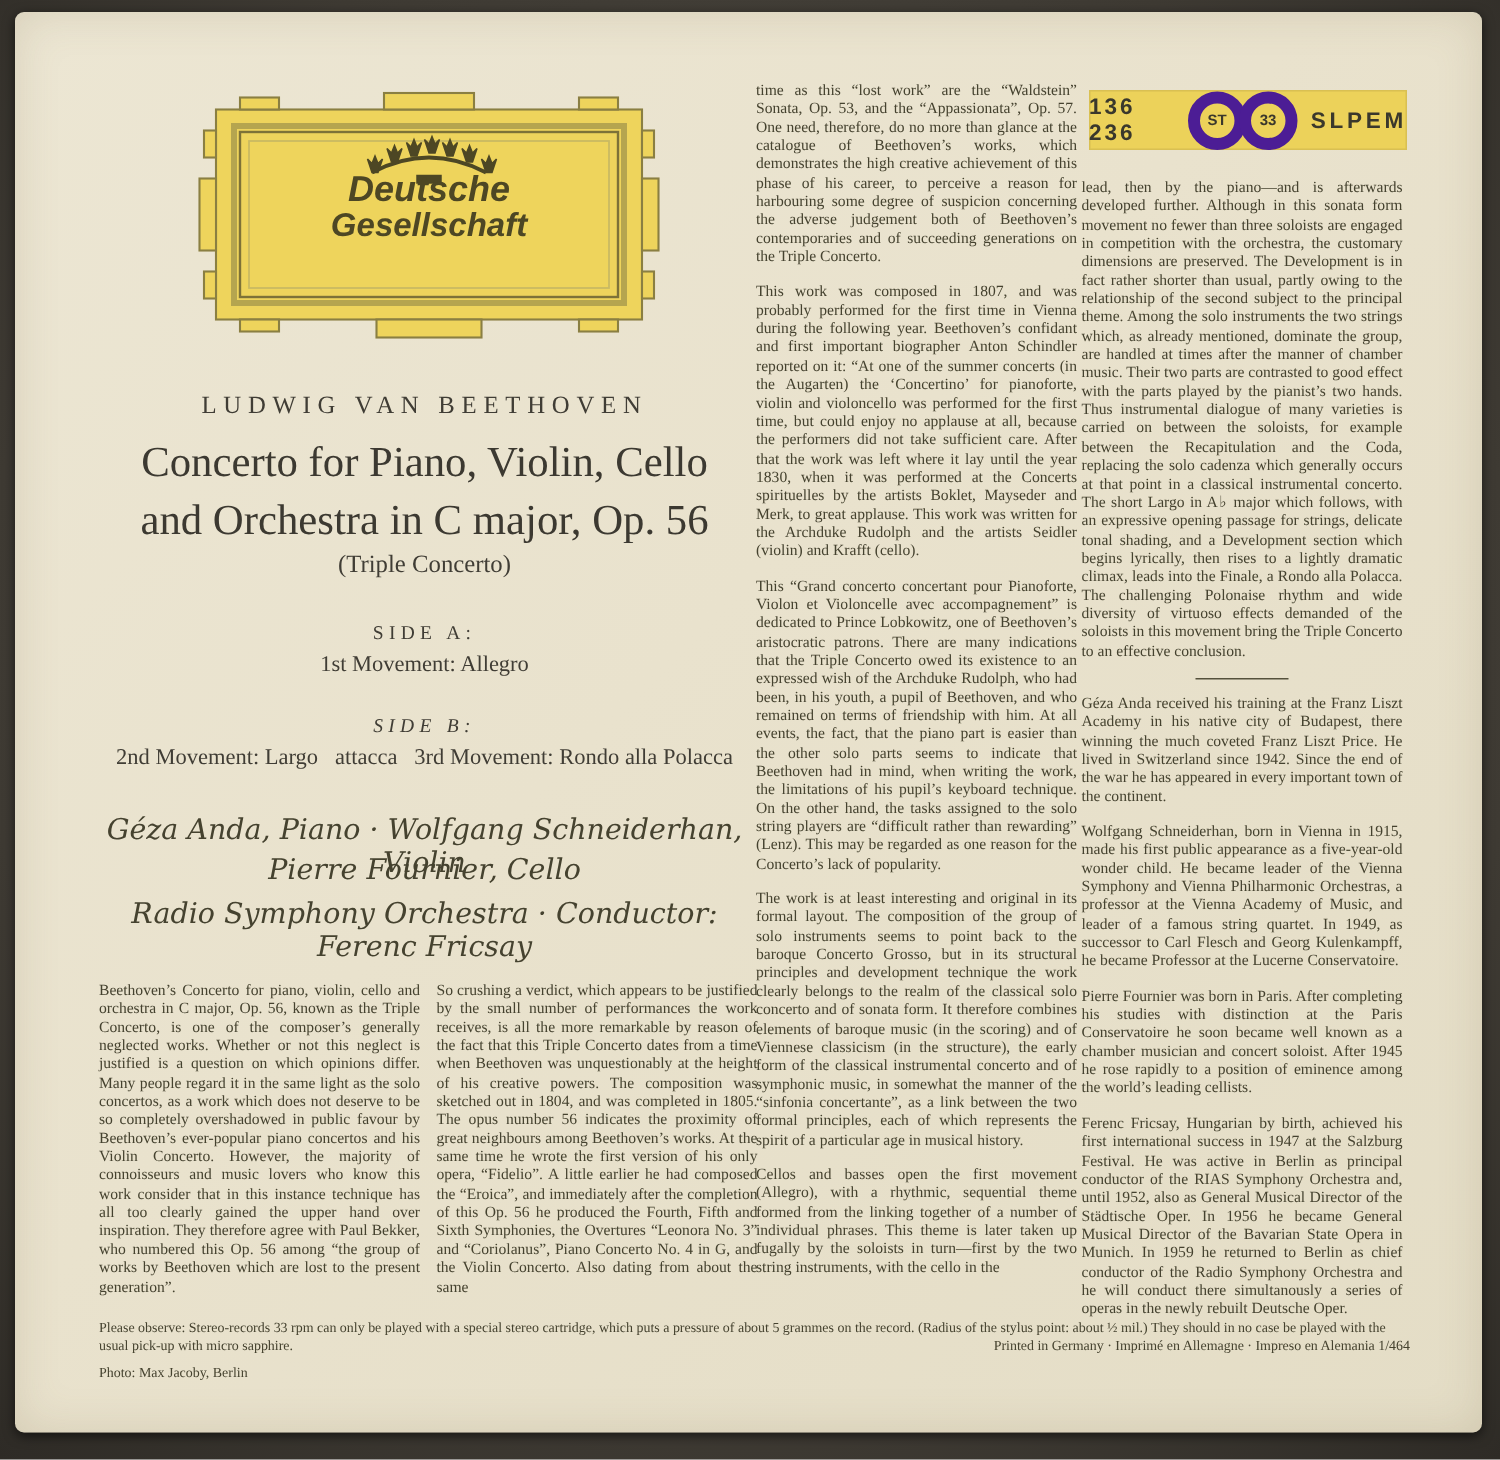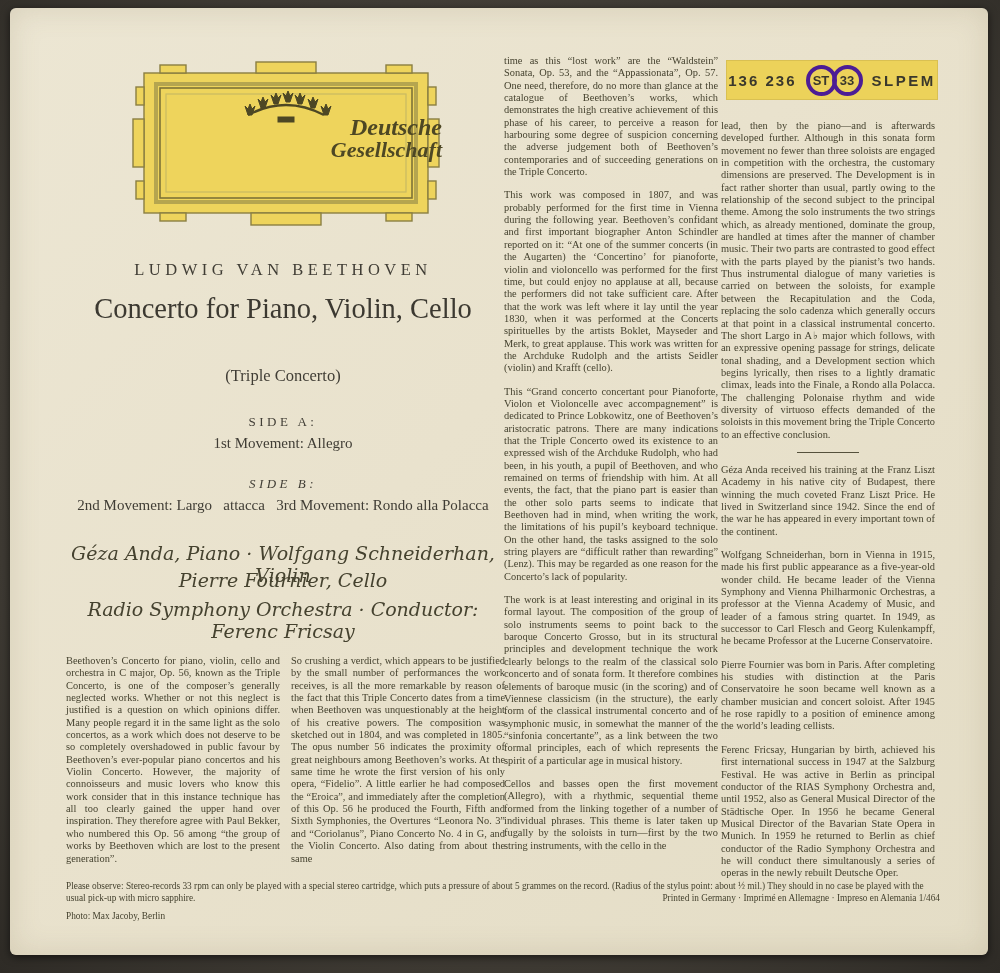--- a/index.html
+++ b/index.html
@@ -13,41 +13,41 @@
     position:absolute;left:10px;top:8px;width:978px;height:947px;
     background:linear-gradient(135deg,#ece6d3 0%,#e9e2cd 45%,#e4ddc6 100%);
     border-radius:6px;
     box-shadow:inset 0 0 30px rgba(120,105,70,.18), 0 2px 8px rgba(0,0,0,.6);
     color:#44412f;
   }
   .abs{position:absolute;}
   
   .logo-wrap{left:120px;top:49px;width:312px;height:172px;}
   .logo-script{
-    position:absolute;left:0;top:58px;width:100%;text-align:right;
-    font-family:Liberation Serif, serif;font-style:italic;font-weight:bold;
+    position:absolute;left:0;top:58px;width:100%;text-align:center;
+    font-family:Liberation Sans, sans-serif;font-style:italic;font-weight:bold;
     color:#4d4724;line-height:1.02;pointer-events:none;
   }
   .logo-script .l1{font-size:24px;}
   .logo-script .l2{font-size:30px;margin-top:-2px;}
   .logo-script .l3{font-size:22px;}
   
   .catbar{
     left:716px;top:52px;width:212px;height:40px;background:#ecd25a;
     display:flex;align-items:center;justify-content:center;gap:9px;
     font-family:"Liberation Sans", sans-serif;color:#3a382c;
     box-shadow:0 0 0 1px rgba(160,140,60,.25) inset;
   }
   .catbar .num{font-size:15px;font-weight:bold;letter-spacing:2px;}
   .catbar .series{font-size:15px;font-weight:bold;letter-spacing:2.5px;}
   .st33{display:flex;align-items:center;}
   .st33 .circ{
-    width:23px;height:23px;border:4px solid #4c1d95;border-radius:50%;
+    width:23px;height:23px;border:8px solid #4c1d95;border-radius:50%;
     display:flex;align-items:center;justify-content:center;
-    font-size:13px;font-weight:bold;background:transparent;
+    font-size:10px;font-weight:bold;background:transparent;
   }
   .st33 .circ+.circ{margin-left:-5px;}
   
   .head-center{left:48px;width:450px;text-align:center;color:#403d35;}
   .composer{top:252px;font-size:16.5px;letter-spacing:4.5px;}
   .main-title{top:281px;font-size:28.5px;line-height:1.38;color:#3c3931;}
   .subtitle{top:358px;font-size:16.5px;}
   .side-label{font-size:13px;letter-spacing:3.5px;}
   .side-a-label{top:406px;}
   .side-a-content{top:427px;font-size:15px;}
@@ -136,20 +136,21 @@
     <span class="st33">
       <span class="circ">ST</span>
       <span class="circ">33</span>
     </span>
     <span class="series">SLPEM</span>
   </div>
 
   <div class="abs head-center composer">LUDWIG VAN BEETHOVEN</div>
   <div class="abs head-center main-title">
     <div>Concerto for Piano, Violin, Cello</div>
+    <div>and Orchestra in C major, Op. 56</div>
   </div>
   <div class="abs head-center subtitle">(Triple Concerto)</div>
 
   <div class="abs head-center side-label side-a-label">SIDE A:</div>
   <div class="abs head-center side-a-content">1st Movement: Allegro</div>
   <div class="abs head-center side-label side-b-label">SIDE B:</div>
   <div class="abs head-center side-b-content">2nd Movement: Largo   attacca   3rd Movement: Rondo alla Polacca</div>
 
   <div class="abs head-center artists artists-1">Géza Anda, Piano · Wolfgang Schneiderhan, Violin</div>
   <div class="abs head-center artists artists-2">Pierre Fournier, Cello</div>

